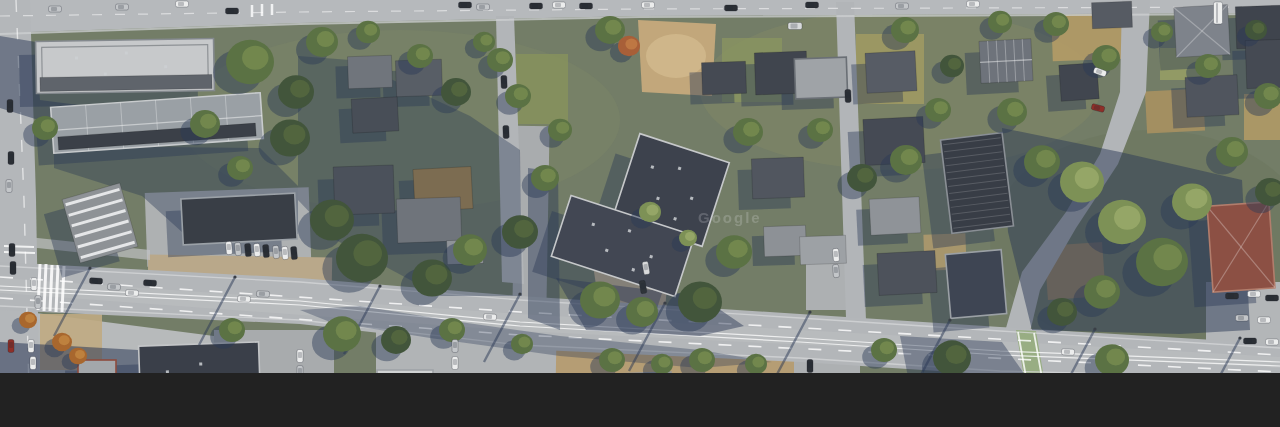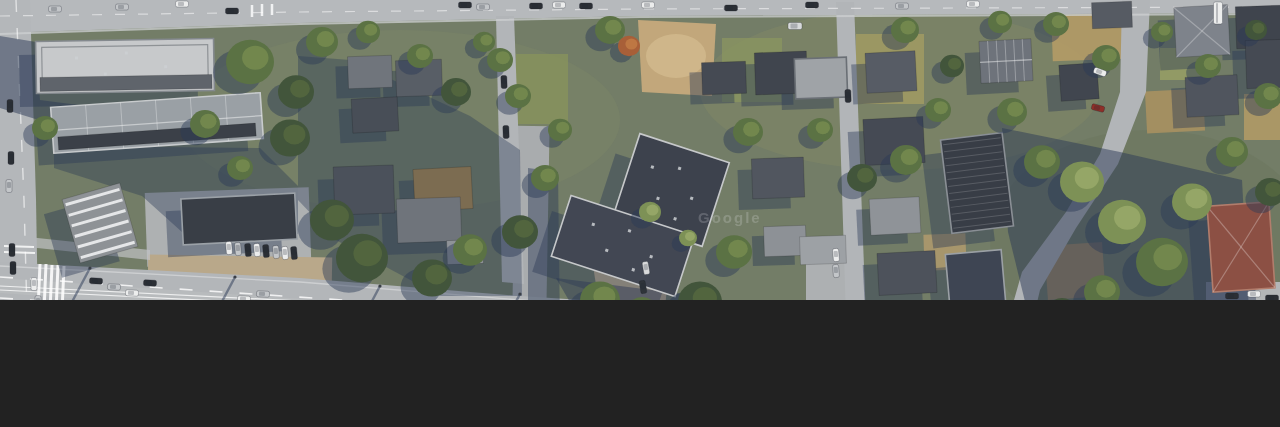--- a/index.html
+++ b/index.html
@@ -1,16 +1,16 @@
 <!DOCTYPE html>
 <html><head>
 <meta charset="utf-8">
 <style>
   html,body{margin:0;padding:0;background:#222;}
-  #stage{position:relative;width:1280px;height:300px;overflow:hidden;background:#737d67;
+  #stage{position:relative;width:1280px;height:373px;overflow:hidden;background:#737d67;
          font-family:"Liberation Sans", sans-serif;}
   #scene{position:absolute;left:0;top:0;display:block;}
   .watermark{position:absolute;left:698px;top:209px;font-size:15px;font-weight:bold;
              letter-spacing:2px;color:rgba(238,241,243,0.20);pointer-events:none;}
 </style>
 </head>
 <body>
 
 <div id="stage">
   <svg id="scene" width="1280" height="427" viewBox="0 0 1280 427">

